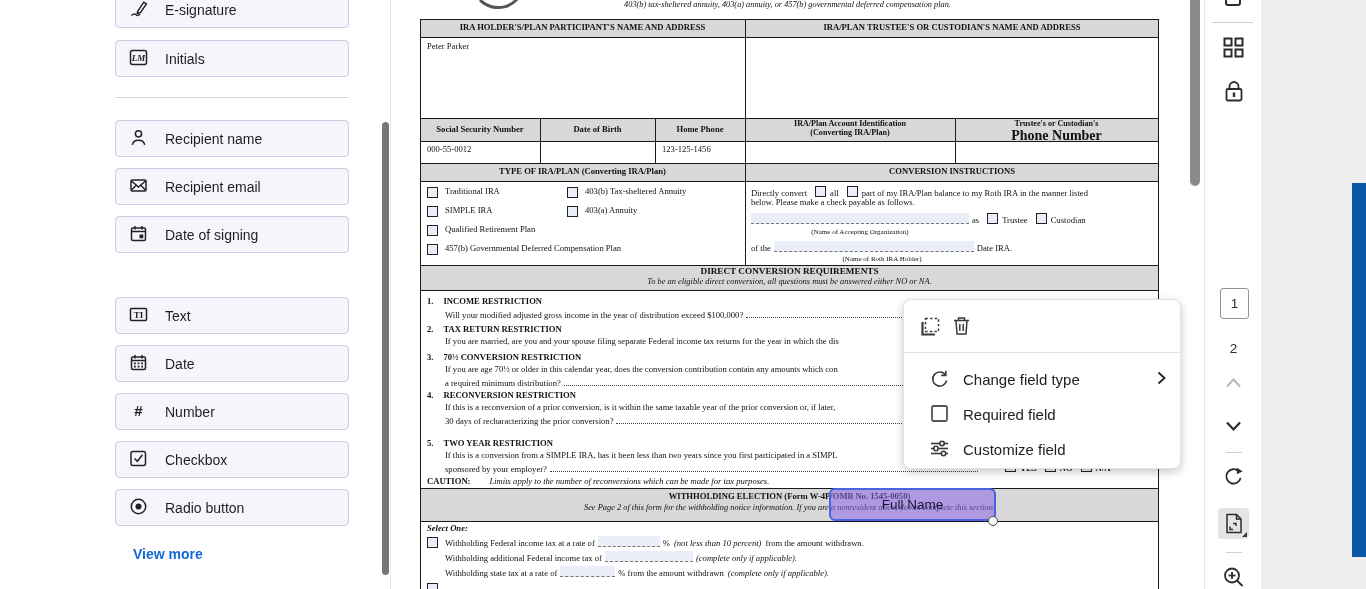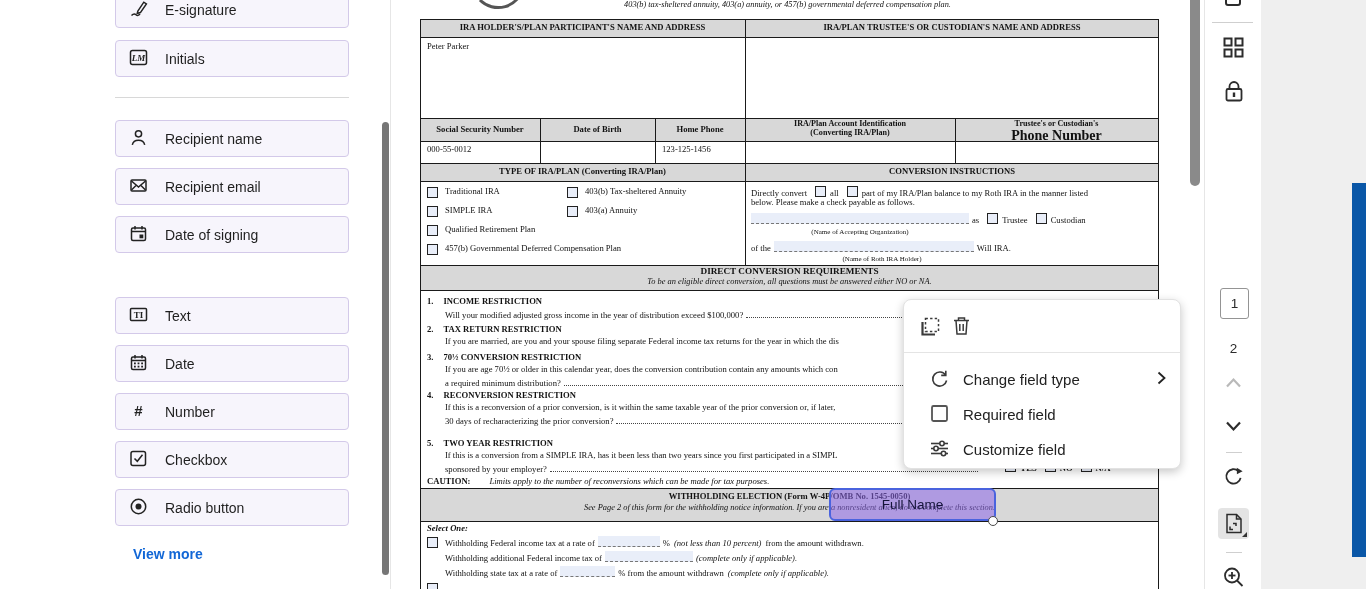--- a/index.html
+++ b/index.html
@@ -234,21 +234,21 @@
   <div class="pt" style="left:170px;top:205px">403(a) Annuity</div>
   <div class="pcb" style="left:12px;top:225px"></div>
   <div class="pt" style="left:30px;top:224px">Qualified Retirement Plan</div>
   <div class="pcb" style="left:12px;top:244px"></div>
   <div class="pt" style="left:30px;top:243px">457(b) Governmental Deferred Compensation Plan</div>
 
   <div class="pt" style="left:336px;top:186px"><span class="mr">Directly convert</span><span class="icb"></span><span class="mr">all</span><span class="icb"></span><span>part of my IRA/Plan balance to my Roth IRA in the manner listed</span></div>
   <div class="pt" style="left:336px;top:197px">below. Please make a check payable as follows.</div>
   <div class="pt" style="left:336px;top:213px"><span class="blank" style="width:218px;margin-left:0"></span><span class="mr">as</span><span class="icb"></span><span class="mr">Trustee</span><span class="icb"></span><span>Custodian</span></div>
   <div class="pt sm ctr" style="left:336px;top:228px;width:218px">(Name of Accepting Organization)</div>
-  <div class="pt" style="left:336px;top:241px"><span>of the</span><span class="blank" style="width:200px"></span><span>Will IRA.</span></div>
+  <div class="pt" style="left:336px;top:241px"><span>of the</span><span class="blank" style="width:200px"></span><span>Date IRA.</span></div>
   <div class="pt sm ctr" style="left:362px;top:255px;width:210px">(Name of Roth IRA Holder)</div>
 
   <div class="pt pb ctr" style="left:5px;top:266px;width:739px;font-size:9.2px">DIRECT CONVERSION REQUIREMENTS</div>
   <div class="pt pi ctr" style="left:5px;top:277px;width:739px;font-size:8.4px">To be an eligible direct conversion, all questions must be answered either NO or NA.</div>
 
   <div class="pt" style="left:12px;top:296px"><span class="pb" style="margin-right:10px">1.</span><span class="pb">INCOME RESTRICTION</span></div>
   <div class="pt" style="left:30px;top:308px"><span>Will your modified adjusted gross income in the year of distribution exceed $100,000?</span><span class="leader" style="width:216px"></span></div>
 
   <div class="pt" style="left:12px;top:324px"><span class="pb" style="margin-right:10px">2.</span><span class="pb">TAX RETURN RESTRICTION</span></div>
   <div class="pt" style="left:30px;top:336px"><span>If you are married, are you and your spouse filing separate Federal income tax returns for the year in which the dis</span></div>

